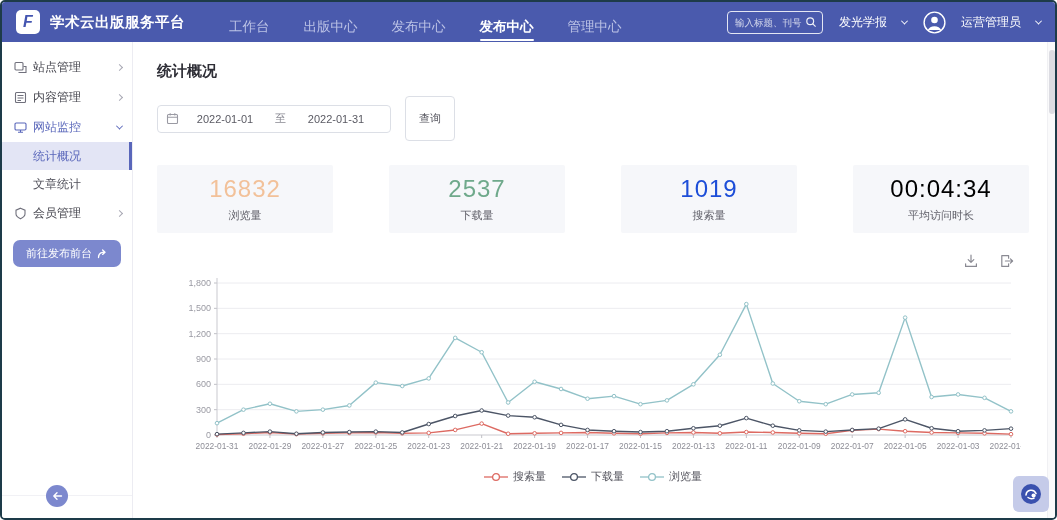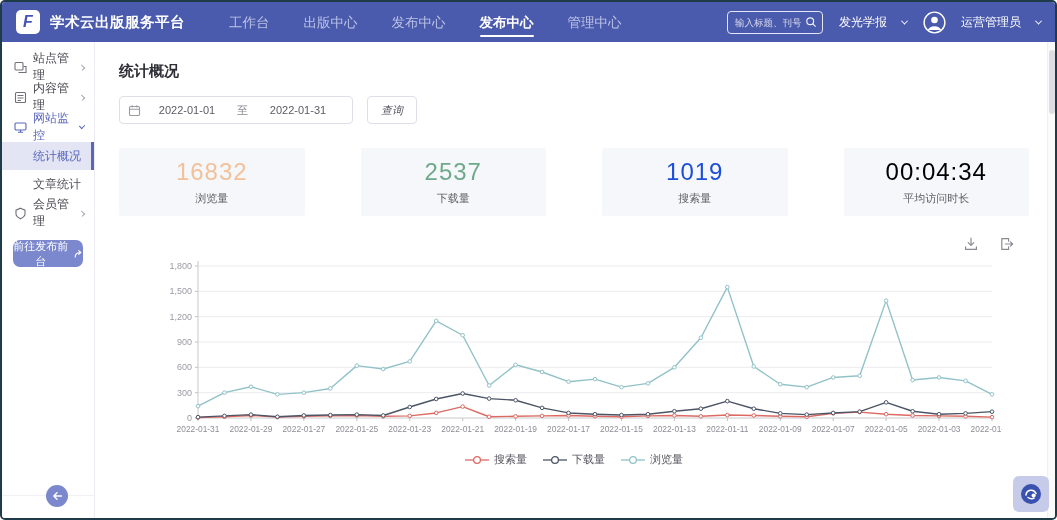--- a/index.html
+++ b/index.html
@@ -13,21 +13,21 @@
     height:40px; background:#4a5aad; display:flex; align-items:center;
     padding:0 14px; flex-shrink:0; color:#fff;
   }
   .logo-box {
     width:24px; height:24px; background:#fff; border-radius:5px; display:flex;
     align-items:center; justify-content:center; font-weight:bold; font-size:16px;
     color:#4455b0; font-style:italic; flex-shrink:0;
   }
   .brand { font-size:14.5px; font-weight:bold; margin-left:10px; letter-spacing:.5px; white-space:nowrap; }
   .topnav { display:flex; gap:30px; margin-left:42px; font-size:13.5px; }
-  .topnav .nav-item { color:#bcc3e6; cursor:pointer; padding:11px 2px 9px; position:relative; white-space:nowrap; }
+  .topnav .nav-item { color:#bcc3e6; cursor:pointer; padding:18px 2px 9px; position:relative; white-space:nowrap; }
   .topnav .nav-item.active { color:#fff; font-weight:bold; }
   .topnav .nav-item.active::after {
     content:""; position:absolute; left:2px; right:2px; bottom:4px; height:2px; background:#fff; border-radius:1px;
   }
   .top-right { margin-left:auto; display:flex; align-items:center; gap:16px; }
   .top-search {
     position:relative; width:96px; height:23px; border:1px solid rgba(255,255,255,.85);
     border-radius:4px; display:flex; align-items:center;
   }
   .top-search input {
@@ -37,21 +37,21 @@
   .top-search input::placeholder { color:rgba(255,255,255,.75); }
   .top-search svg { position:absolute; right:5px; }
   .journal-select, .user-select { display:flex; align-items:center; gap:15px; font-size:12px; cursor:pointer; white-space:nowrap; }
   .chev { display:inline-block; width:5px; height:5px; border-right:1.2px solid currentColor; border-bottom:1.2px solid currentColor; }
   .chev.down { transform:rotate(45deg) translate(-1px,-1px); }
   .chev.right { transform:rotate(-45deg); }
   
   .body-row { flex:1; display:flex; min-height:0; }
   
   .sidebar {
-    width:93px; border-right:1px solid #ececf2; background:#fff; flex-shrink:0;
+    width:131px; border-right:1px solid #ececf2; background:#fff; flex-shrink:0;
     padding-top:10px; position:relative; font-size:12px; color:#46464f;
   }
   .side-item {
     height:30px; display:flex; align-items:center; padding:0 10px 0 12px; cursor:pointer; gap:6px;
   }
   .side-item .icon { display:flex; color:#70707c; }
   .side-item .arrow { margin-left:auto; color:#a8a8b4; }
   .side-item.active-parent, .side-item.active-parent .icon, .side-item.active-parent .arrow { color:#5966ba; }
   .side-sub {
     height:28px; display:flex; align-items:center; padding-left:31px; cursor:pointer; color:#50505a;
@@ -75,22 +75,22 @@
   .main { flex:1; padding:20px 26px 0 24px; position:relative; min-width:0; }
   .page-title { font-size:15px; font-weight:bold; color:#2e2e36; }
   .filter-row { display:flex; align-items:center; gap:14px; margin-top:15px; }
   .date-range {
     width:234px; height:28px; border:1px solid #dcdfe6; border-radius:4px;
     display:flex; align-items:center; font-size:11px; color:#5a5a63; padding:0 8px; cursor:pointer;
   }
   .date-range .dval { flex:1; text-align:center; }
   .date-range .sep { color:#8a8a93; padding:0 4px; }
   .query-btn {
-    height:28px; padding:0 13px; border:1px solid #dcdfe6; border-radius:4px; background:#fff;
-    font-size:11px; color:#55555e; cursor:pointer; font-family:inherit;font-style:italic;
+    height:45px; padding:0 13px; border:1px solid #dcdfe6; border-radius:4px; background:#fff;
+    font-size:11px; color:#55555e; cursor:pointer; font-family:inherit;
   }
   .cards-row { display:flex; gap:56px; margin-top:24px; }
   .stat-card {
     flex:1; height:68px; background:#f6f7fa; border-radius:2px; display:flex;
     flex-direction:column; align-items:center; justify-content:center; gap:5px;
   }
   .stat-value { font-size:24px; letter-spacing:1px; font-weight:500; }
   .stat-label { font-size:11px; color:#5f5f68; }
   .export-row { display:flex; justify-content:flex-end; gap:20px; margin-top:20px; padding-right:14px; }
   .export-row .ic { cursor:pointer; color:#8a8a93; display:flex; }

